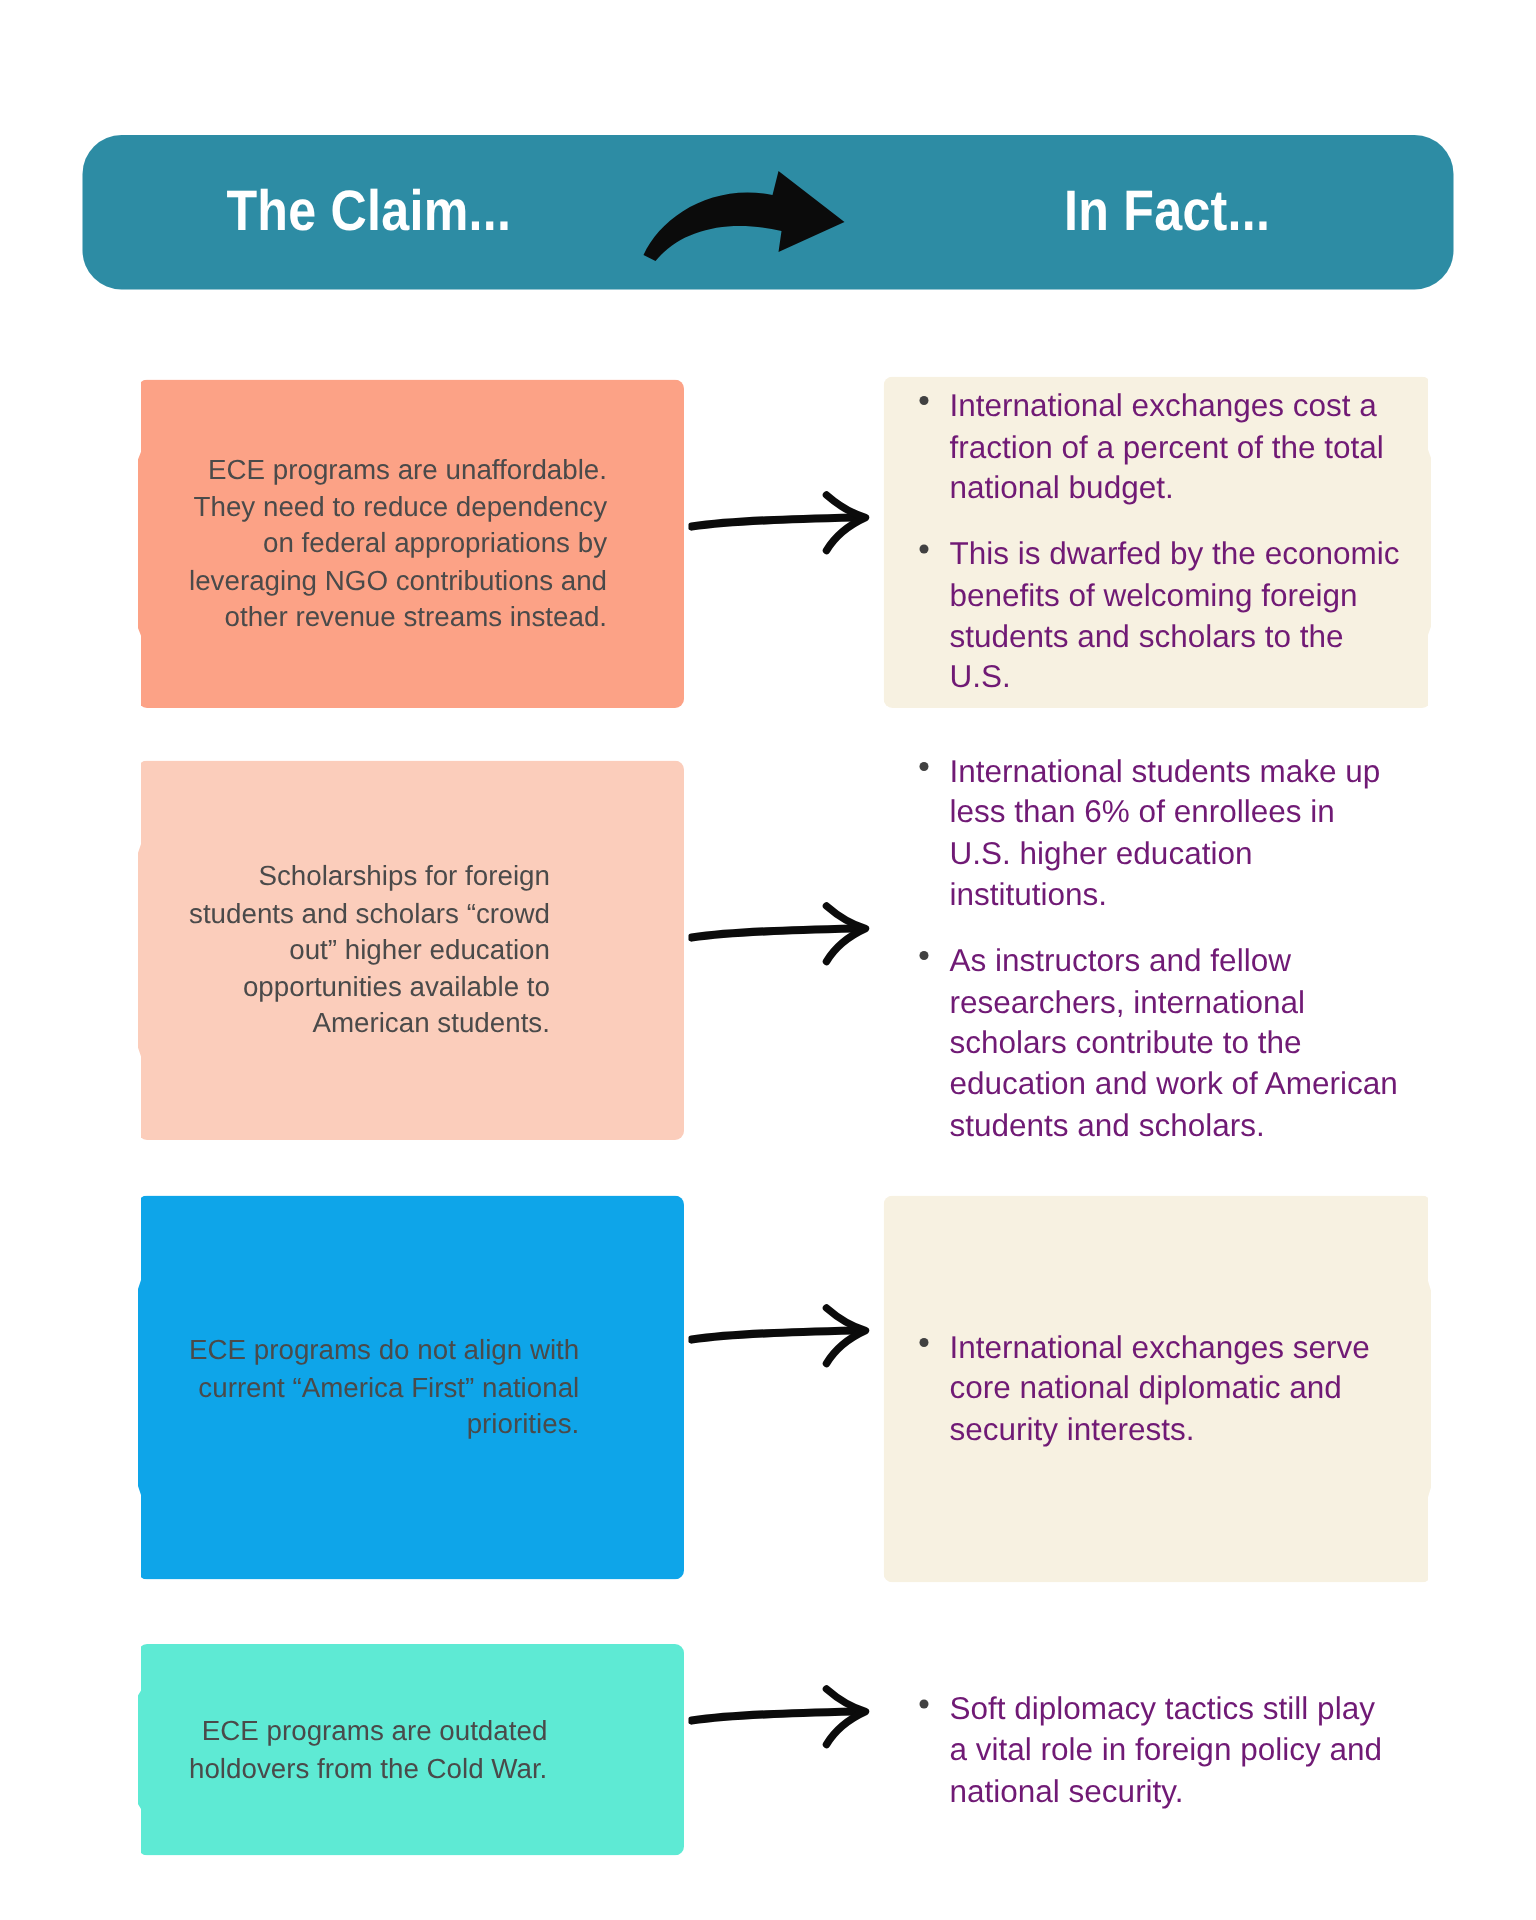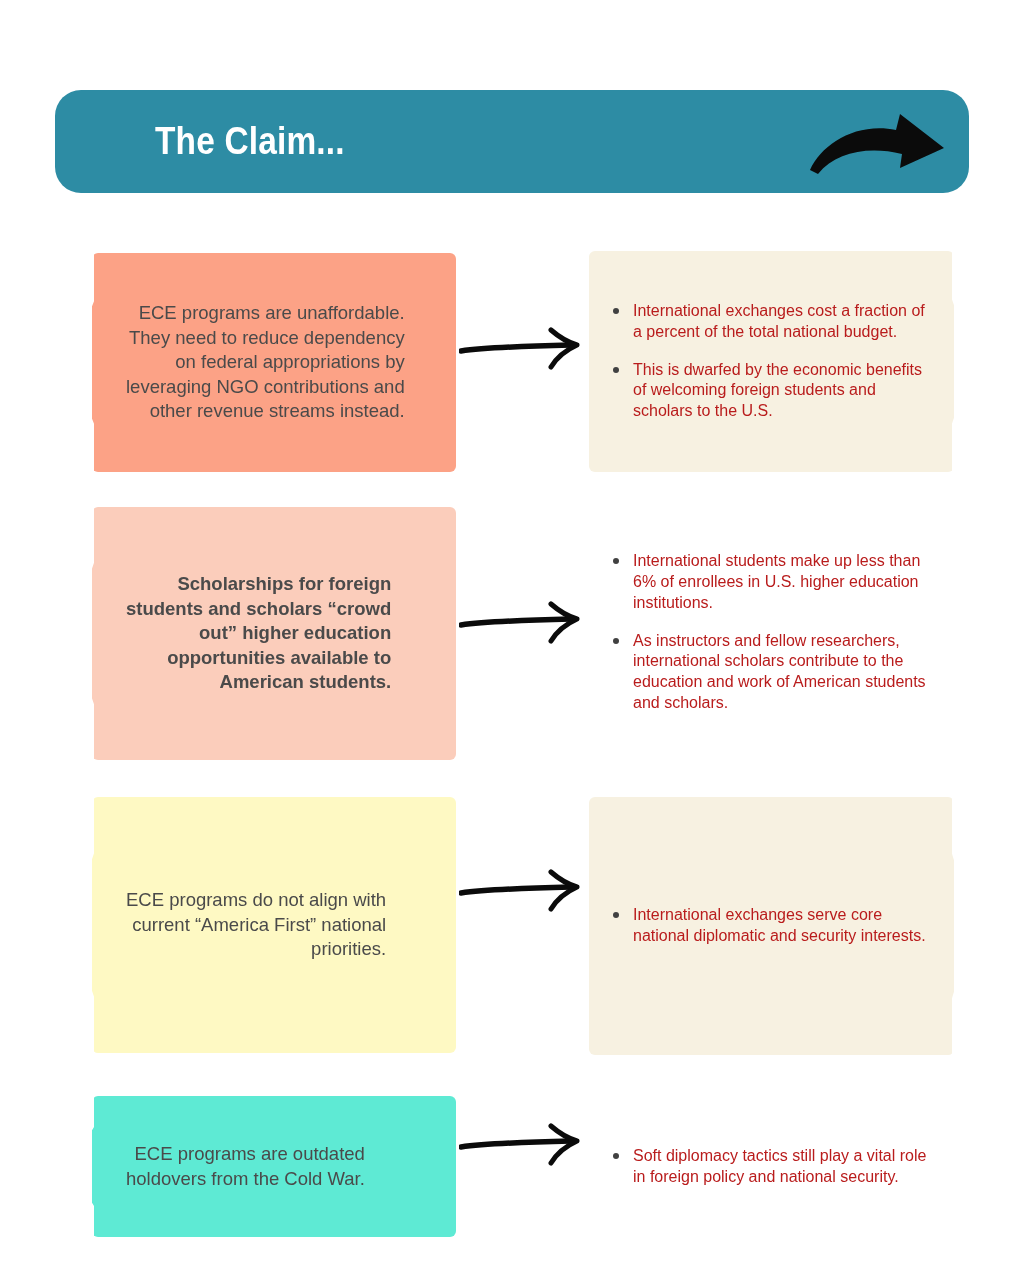--- a/index.html
+++ b/index.html
@@ -109,22 +109,22 @@
     clip-path: polygon(0 0, calc(100% - 2px) 0, calc(100% - 2px) 22%, calc(100% + 20px) 50%, calc(100% - 2px) 78%, calc(100% - 2px) 100%, 0 100%);
   }
   .fact-list {
     margin: 0;
     padding: 0 0 0 26px;
     list-style: none;
     width: 100%;
   }
   .fact-list li {
     position: relative;
-    color: #b91c1c;
-    font-size: 16px;
+    color: #701a75;
+    font-size: 21px;
     line-height: 1.3;
     margin-bottom: 17px;
   }
   .fact-list li:last-child { margin-bottom: 0; }
   .fact-list li .bullet-dot {
     position: absolute;
     left: -20px;
     top: 7px;
     width: 6px;
     height: 6px;
@@ -146,20 +146,23 @@
 <div class="page">
 
   <div class="header-banner">
     <div class="header-left-wrap">
       <div class="header-title">The Claim...</div>
     </div>
     <div class="header-arrow">
       <svg width="160" height="76" viewBox="0 0 160 76">
         <path d="M6 66 C 18 40, 52 18, 92 26 L 96 10 L 140 44 L 96 64 L 98 50 C 64 42, 32 48, 14 70 Z" fill="#0b0b0b"></path>
       </svg>
+    </div>
+    <div class="header-right-wrap">
+      <div class="header-title">In Fact...</div>
     </div>
   </div>
 
   <div id="rows-root">
       <div class="claim-card" style="top: 253px; height: 219px; background: rgb(252, 162, 134);">
         <div class="claim-text">ECE programs are unaffordable.
 They need to reduce dependency
 on federal appropriations by
 leveraging NGO contributions and
 other revenue streams instead.</div>
@@ -167,38 +170,38 @@
       <div class="connector" style="top: 326px;"><svg width="128" height="44" viewBox="0 0 128 44">
           <path d="M2 25 C 30 21, 70 20, 112 19" stroke="#0b0b0b" stroke-width="5.5" fill="none" stroke-linecap="round"></path>
           <path d="M92 4 C 100 11, 108 16, 118 19 C 107 24, 98 31, 92 41" stroke="#0b0b0b" stroke-width="5" fill="none" stroke-linecap="round" stroke-linejoin="round"></path>
         </svg></div>
       <div class="fact-card" style="top: 251px; height: 221px; background: rgb(247, 241, 225);">
         <ul class="fact-list">
           <li><span class="bullet-dot"></span><span>International exchanges cost a fraction of a percent of the total national budget.</span></li>
           <li><span class="bullet-dot"></span><span>This is dwarfed by the economic benefits of welcoming foreign students and scholars to the U.S.</span></li>
         </ul>
       </div>
-      <div class="claim-card" style="top: 507px; height: 253px; background: rgb(251, 205, 187); font-weight: bold;">
+      <div class="claim-card" style="top: 507px; height: 253px; background: rgb(251, 205, 187);">
         <div class="claim-text">Scholarships for foreign
 students and scholars “crowd
 out” higher education
 opportunities available to
 American students.</div>
       </div>
       <div class="connector" style="top: 600px;"><svg width="128" height="44" viewBox="0 0 128 44">
           <path d="M2 25 C 30 21, 70 20, 112 19" stroke="#0b0b0b" stroke-width="5.5" fill="none" stroke-linecap="round"></path>
           <path d="M92 4 C 100 11, 108 16, 118 19 C 107 24, 98 31, 92 41" stroke="#0b0b0b" stroke-width="5" fill="none" stroke-linecap="round" stroke-linejoin="round"></path>
         </svg></div>
       <div class="fact-card" style="top: 505px; height: 255px; background: rgb(255, 255, 255); justify-content: flex-end;">
         <ul class="fact-list">
           <li><span class="bullet-dot"></span><span>International students make up less than 6% of enrollees in U.S. higher education institutions.</span></li>
           <li><span class="bullet-dot"></span><span>As instructors and fellow researchers, international scholars contribute to the education and work of American students and scholars.</span></li>
         </ul>
       </div>
-      <div class="claim-card" style="top: 797px; height: 256px; background: #fef9c3;">
+      <div class="claim-card" style="top: 797px; height: 256px; background: #0ea5e9;">
         <div class="claim-text">ECE programs do not align with
 current “America First” national
 priorities.</div>
       </div>
       <div class="connector" style="top: 868px;"><svg width="128" height="44" viewBox="0 0 128 44">
           <path d="M2 25 C 30 21, 70 20, 112 19" stroke="#0b0b0b" stroke-width="5.5" fill="none" stroke-linecap="round"></path>
           <path d="M92 4 C 100 11, 108 16, 118 19 C 107 24, 98 31, 92 41" stroke="#0b0b0b" stroke-width="5" fill="none" stroke-linecap="round" stroke-linejoin="round"></path>
         </svg></div>
       <div class="fact-card" style="top: 797px; height: 258px; background: rgb(247, 241, 225);">
         <ul class="fact-list">

